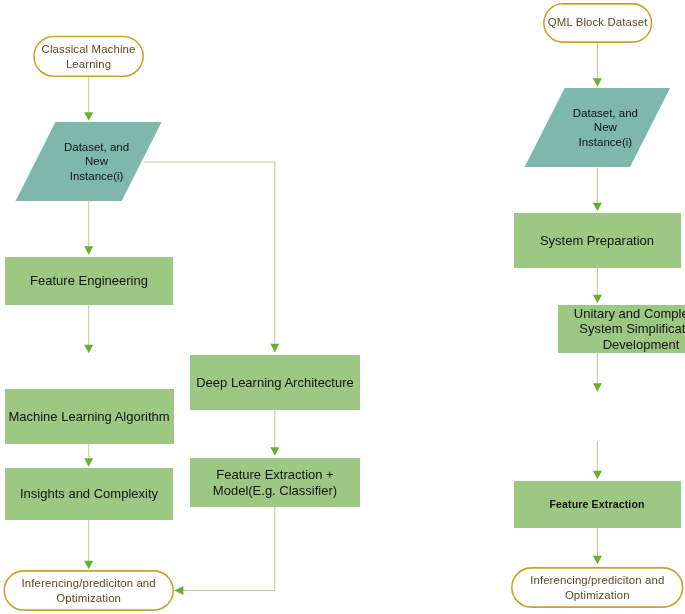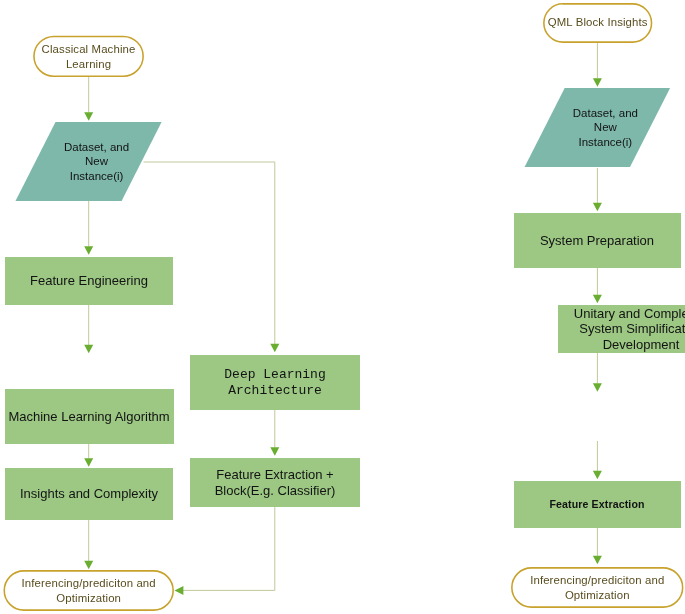--- a/index.html
+++ b/index.html
@@ -98,34 +98,34 @@
   </div>
 
   <div class="node process" style="left: 4.5px; top: 355px; width: 169px; height: 55px; margin-top: 34px; --green: #9cc884;">
     <span class="label">Machine Learning Algorithm</span>
   </div>
 
   <div class="node process" style="left: 5px; top: 468px; width: 168px; height: 52px; --green: #9cc884;">
     <span class="label">Insights and Complexity</span>
   </div>
 
-  <div class="node process" style="left: 190px; top: 355px; width: 170px; height: 55px; font-family: Liberation Mono, monospace; --green: #9cc884;">
+  <div class="node process" style="left: 190px; top: 355px; width: 170px; height: 55px; --green: #9cc884;">
     <span class="label">Deep Learning Architecture</span>
   </div>
 
   <div class="node process" style="left: 190px; top: 458px; width: 170px; height: 49px; --green: #9cc884;">
-    <span class="label">Feature Extraction + Block(E.g. Classifier)</span>
+    <span class="label">Feature Extraction + Model(E.g. Classifier)</span>
   </div>
 
   <div class="node terminal two-line" style="left: 3.4px; top: 570px; width: 170.6px; height: 41px; --gold: #c8a22c; --ttext: #584c1e;">
     <span class="label">Inferencing/prediciton and Optimization</span>
   </div>
 
   <div class="node terminal" style="left: 543px; top: 2.3px; width: 109.4px; height: 40px; --gold: #c8a22c; --ttext: #584c1e;">
-    <span class="label">QML Block Insights</span>
+    <span class="label">QML Block Dataset</span>
   </div>
 
   <div class="data-shape" style="left:524.6px;top:88px;width:145.5px;height:79px;">
     <div class="txt">
         <span class="label ml">Dataset, and
 New
 Instance(i)</span>
       </div>
   </div>
 

